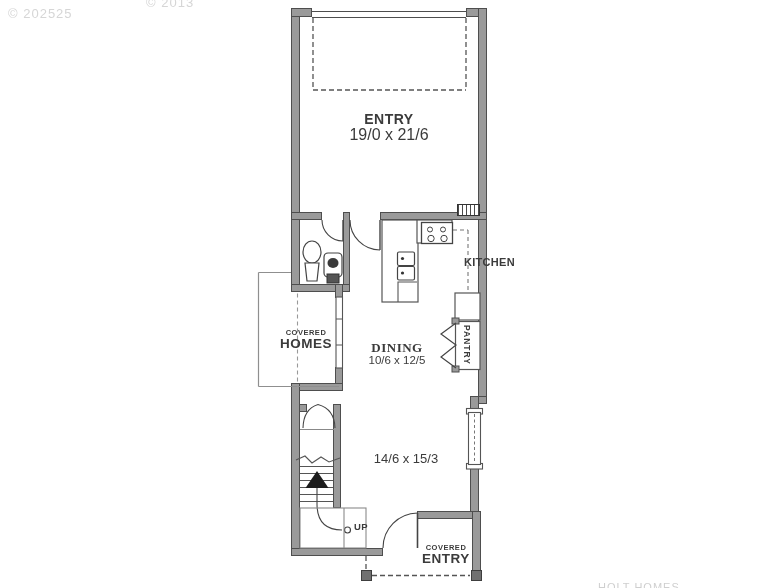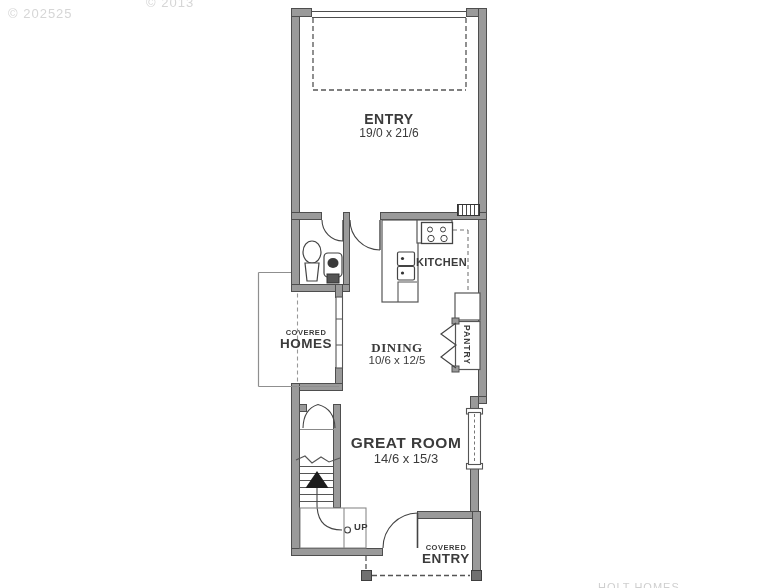--- a/index.html
+++ b/index.html
@@ -132,31 +132,30 @@
 
     <g>
       <rect x="300" y="508" width="66" height="40" fill="none" stroke="#8a8a8a" stroke-width="1.1"></rect>
       <path d="M344,508 V548" stroke="#8a8a8a" stroke-width="1.1"></path>
     </g>
 
     <path d="M366,556 V570 M372,575.5 H470" stroke="#555" stroke-width="1.3" stroke-dasharray="5 3" fill="none"></path>
   </svg>
 
   <div class="lbl ctr room-name" style="left:389px;top:111px;font-size:14px;">ENTRY</div>
-  <div class="lbl ctr" style="left:389px;top:126px;font-size:12px;">19/0 x 21/6</div>
+  <div class="lbl ctr" style="left:389px;top:126px;font-size:16px;">19/0 x 21/6</div>
 
-  <div class="lbl room-name" style="left:416px;top:256px;font-size:11px;letter-spacing:.3px;">KITCHEN</div>
+  <div class="lbl room-name" style="left:416px;top:256px;font-size:11px;letter-spacing:.3px;padding-left:48px;">KITCHEN</div>
 
   <div class="lbl ctr room-name" style="left:397px;top:340px;font-size:13px;font-family:Liberation Serif, serif;">DINING</div>
   <div class="lbl ctr" style="left:397px;top:354px;font-size:11.5px;">10/6 x 12/5</div>
 
   <div class="lbl ctr room-name" style="left:306px;top:328px;font-size:7.5px;">COVERED</div>
   <div class="lbl ctr room-name" style="left:306px;top:336px;font-size:13.5px;">HOMES</div>
 
-  <div class="lbl ctr room-name" style="left:406px;top:434px;font-size:15.5px;">GREAT ROOM</div>
   <div class="lbl ctr" style="left:406px;top:451px;font-size:13px;">14/6 x 15/3</div>
 
   <div class="lbl room-name" style="left:467px;top:345px;font-size:8.5px;letter-spacing:1px;transform:translate(-50%,-50%) rotate(90deg);">PANTRY</div>
 
   <div class="lbl room-name" style="left:354px;top:521px;font-size:9.5px;">UP</div>
 
   <div class="lbl ctr room-name" style="left:446px;top:543px;font-size:7.5px;">COVERED</div>
   <div class="lbl ctr room-name" style="left:446px;top:551px;font-size:13.5px;">ENTRY</div>
 
 </div>

